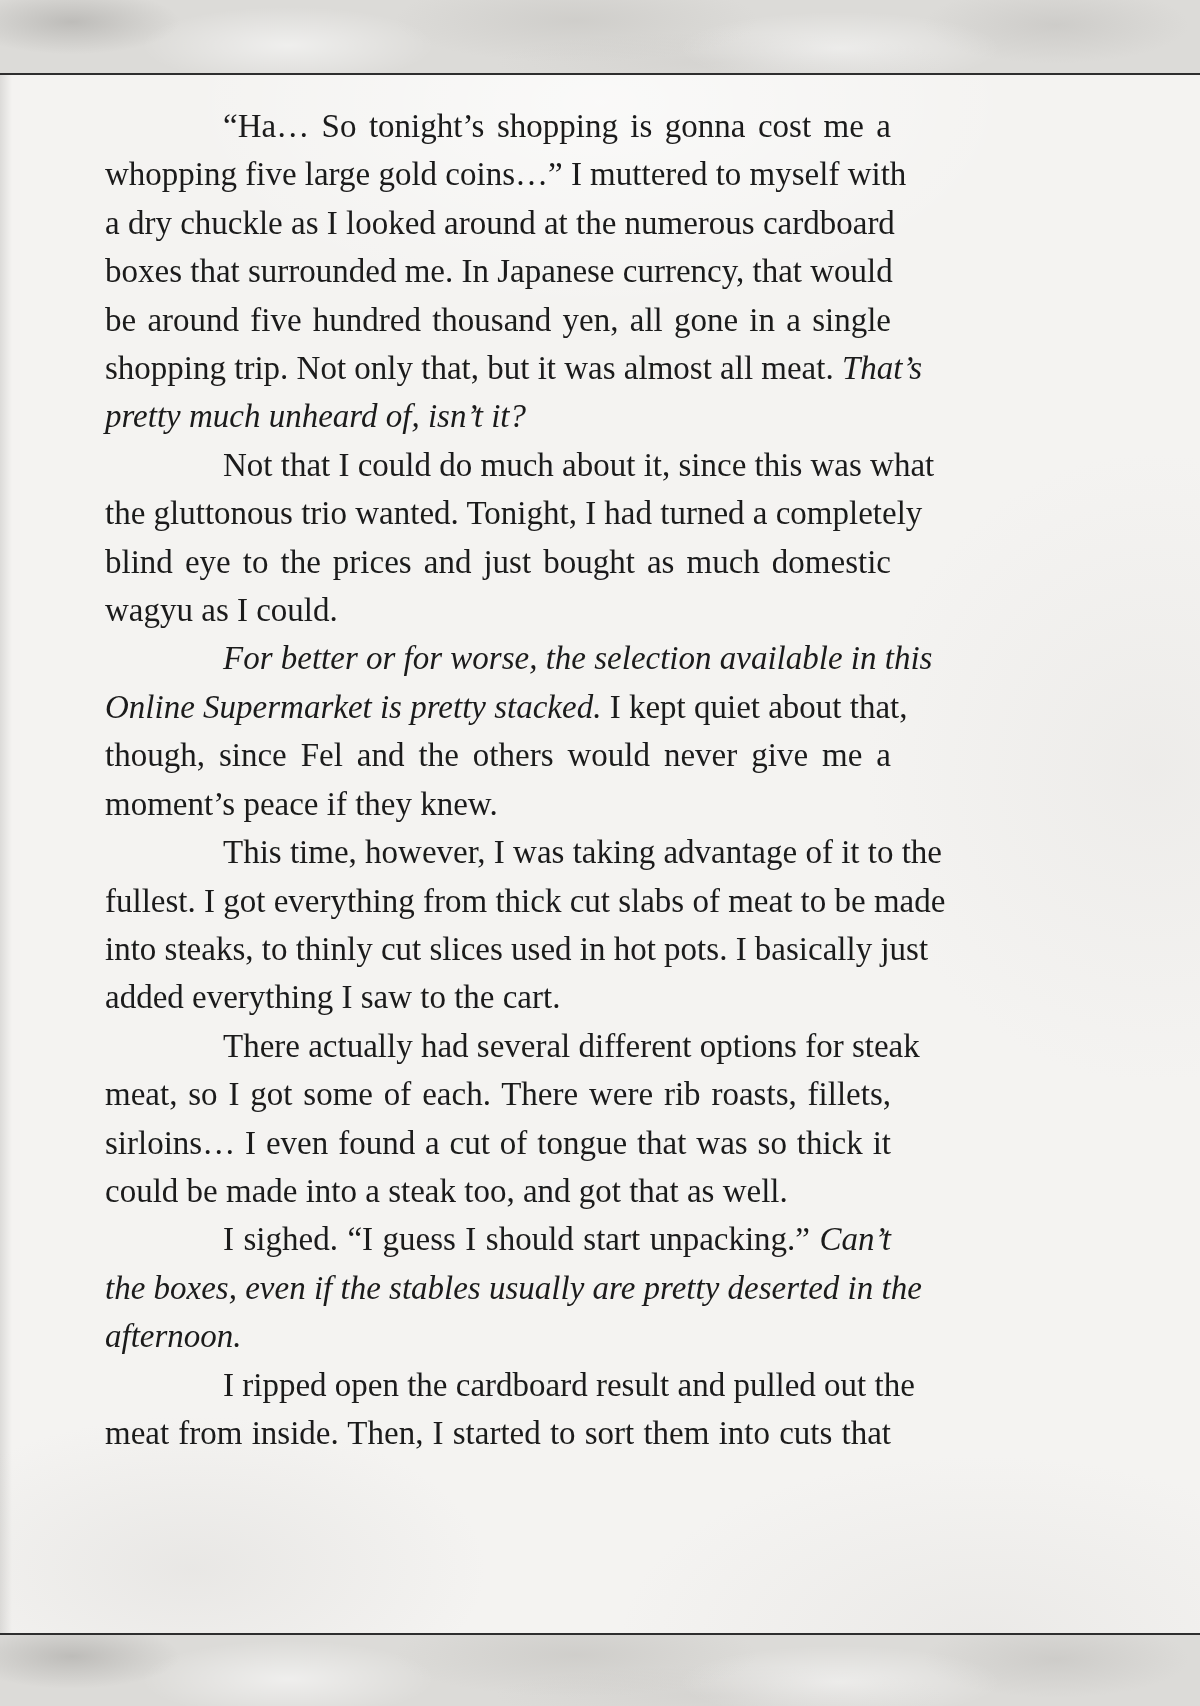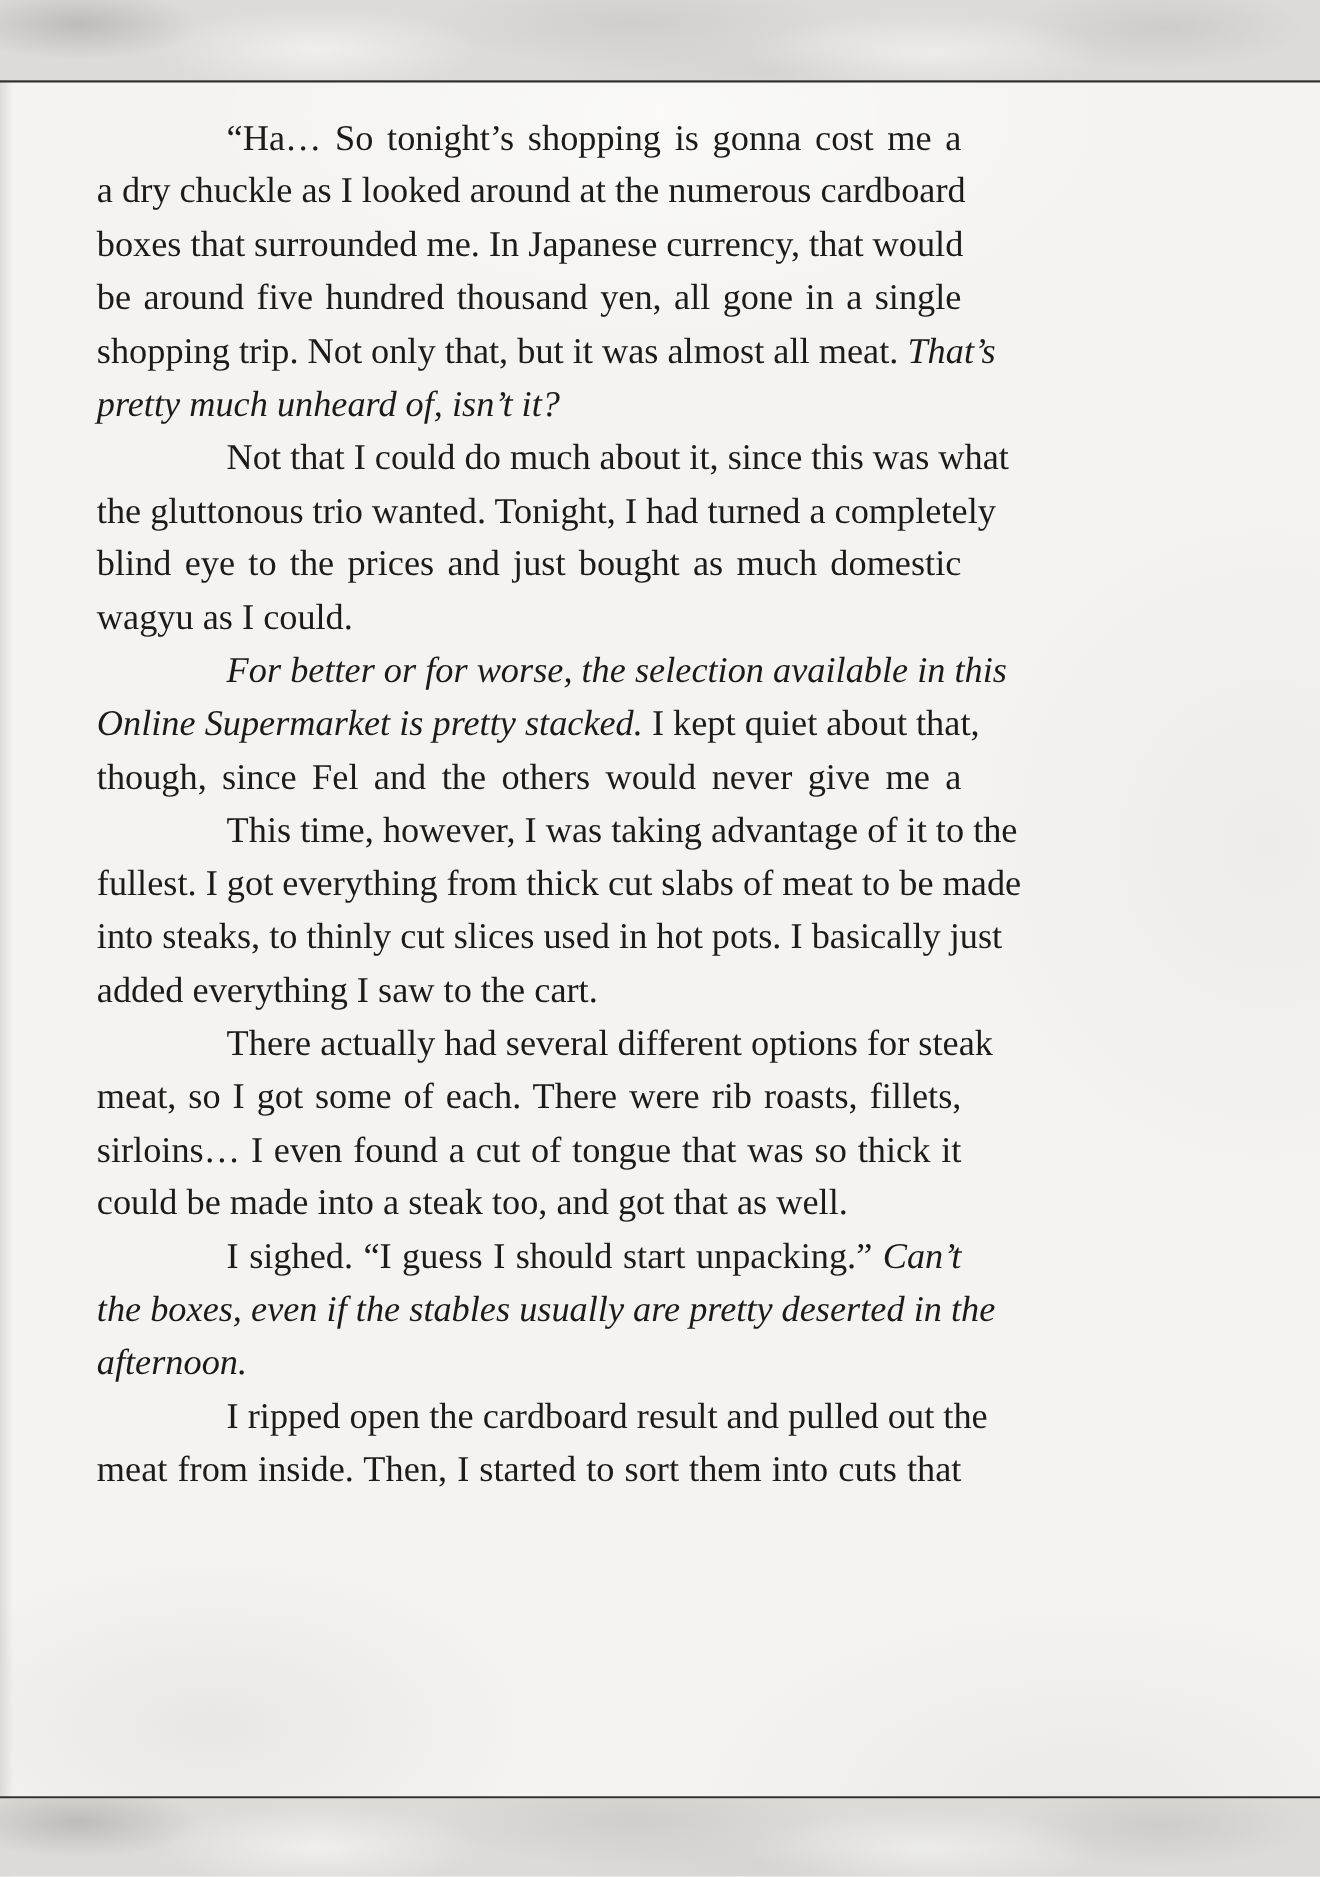--- a/index.html
+++ b/index.html
@@ -40,21 +40,21 @@
     position: absolute;
     left: 0;
     width: 1200px;
     height: 2px;
     background: var(--rule, #2e2e2e);
   }
   .rule-top { top: 73px; }
   .rule-bottom { top: 1633px; }
   .content {
     position: absolute;
-    left: 0;
+    left: 17px;
     top: 75px;
     width: 981px;
     height: 1558px;
     padding: 27px 107px 0 88px;
     overflow: hidden;
   }
   .para { margin: 0; }
   .line {
     font-size: 33px;
     line-height: 48.4px;
@@ -70,36 +70,38 @@
 </style>
 </head>
 <body>
 
 <div class="page">
   <div class="band band-top"></div>
   <div class="rule rule-top"></div>
   <div class="content" id="page-text">
       <div class="para">
         <div class="line indent flush"><span>“Ha… So tonight’s shopping is gonna cost me a</span></div>
+        <div class="line flush"><span>whopping five large gold coins…” I muttered to myself with</span></div>
         <div class="line flush"><span>a dry chuckle as I looked around at the numerous cardboard</span></div>
         <div class="line flush"><span>boxes that surrounded me. In Japanese currency, that would</span></div>
         <div class="line flush"><span>be around five hundred thousand yen, all gone in a single</span></div>
         <div class="line flush"><span>shopping trip. Not only that, but it was almost all meat. </span><i>That’s</i></div>
         <div class="line"><i>pretty much unheard of, isn’t it?</i></div>
       </div>
       <div class="para">
         <div class="line indent flush"><span>Not that I could do much about it, since this was what</span></div>
         <div class="line flush"><span>the gluttonous trio wanted. Tonight, I had turned a completely</span></div>
         <div class="line flush"><span>blind eye to the prices and just bought as much domestic</span></div>
         <div class="line"><span>wagyu as I could.</span></div>
       </div>
       <div class="para">
         <div class="line indent flush"><i>For better or for worse, the selection available in this</i></div>
         <div class="line flush"><i>Online Supermarket is pretty stacked.</i><span> I kept quiet about that,</span></div>
         <div class="line flush"><span>though, since Fel and the others would never give me a</span></div>
+        <div class="line"><span>moment’s peace if they knew.</span></div>
       </div>
       <div class="para">
         <div class="line indent flush"><span>This time, however, I was taking advantage of it to the</span></div>
         <div class="line flush"><span>fullest. I got everything from thick cut slabs of meat to be made</span></div>
         <div class="line flush"><span>into steaks, to thinly cut slices used in hot pots. I basically just</span></div>
         <div class="line"><span>added everything I saw to the cart.</span></div>
       </div>
       <div class="para">
         <div class="line indent flush"><span>There actually had several different options for steak</span></div>
         <div class="line flush"><span>meat, so I got some of each. There were rib roasts, fillets,</span></div>

